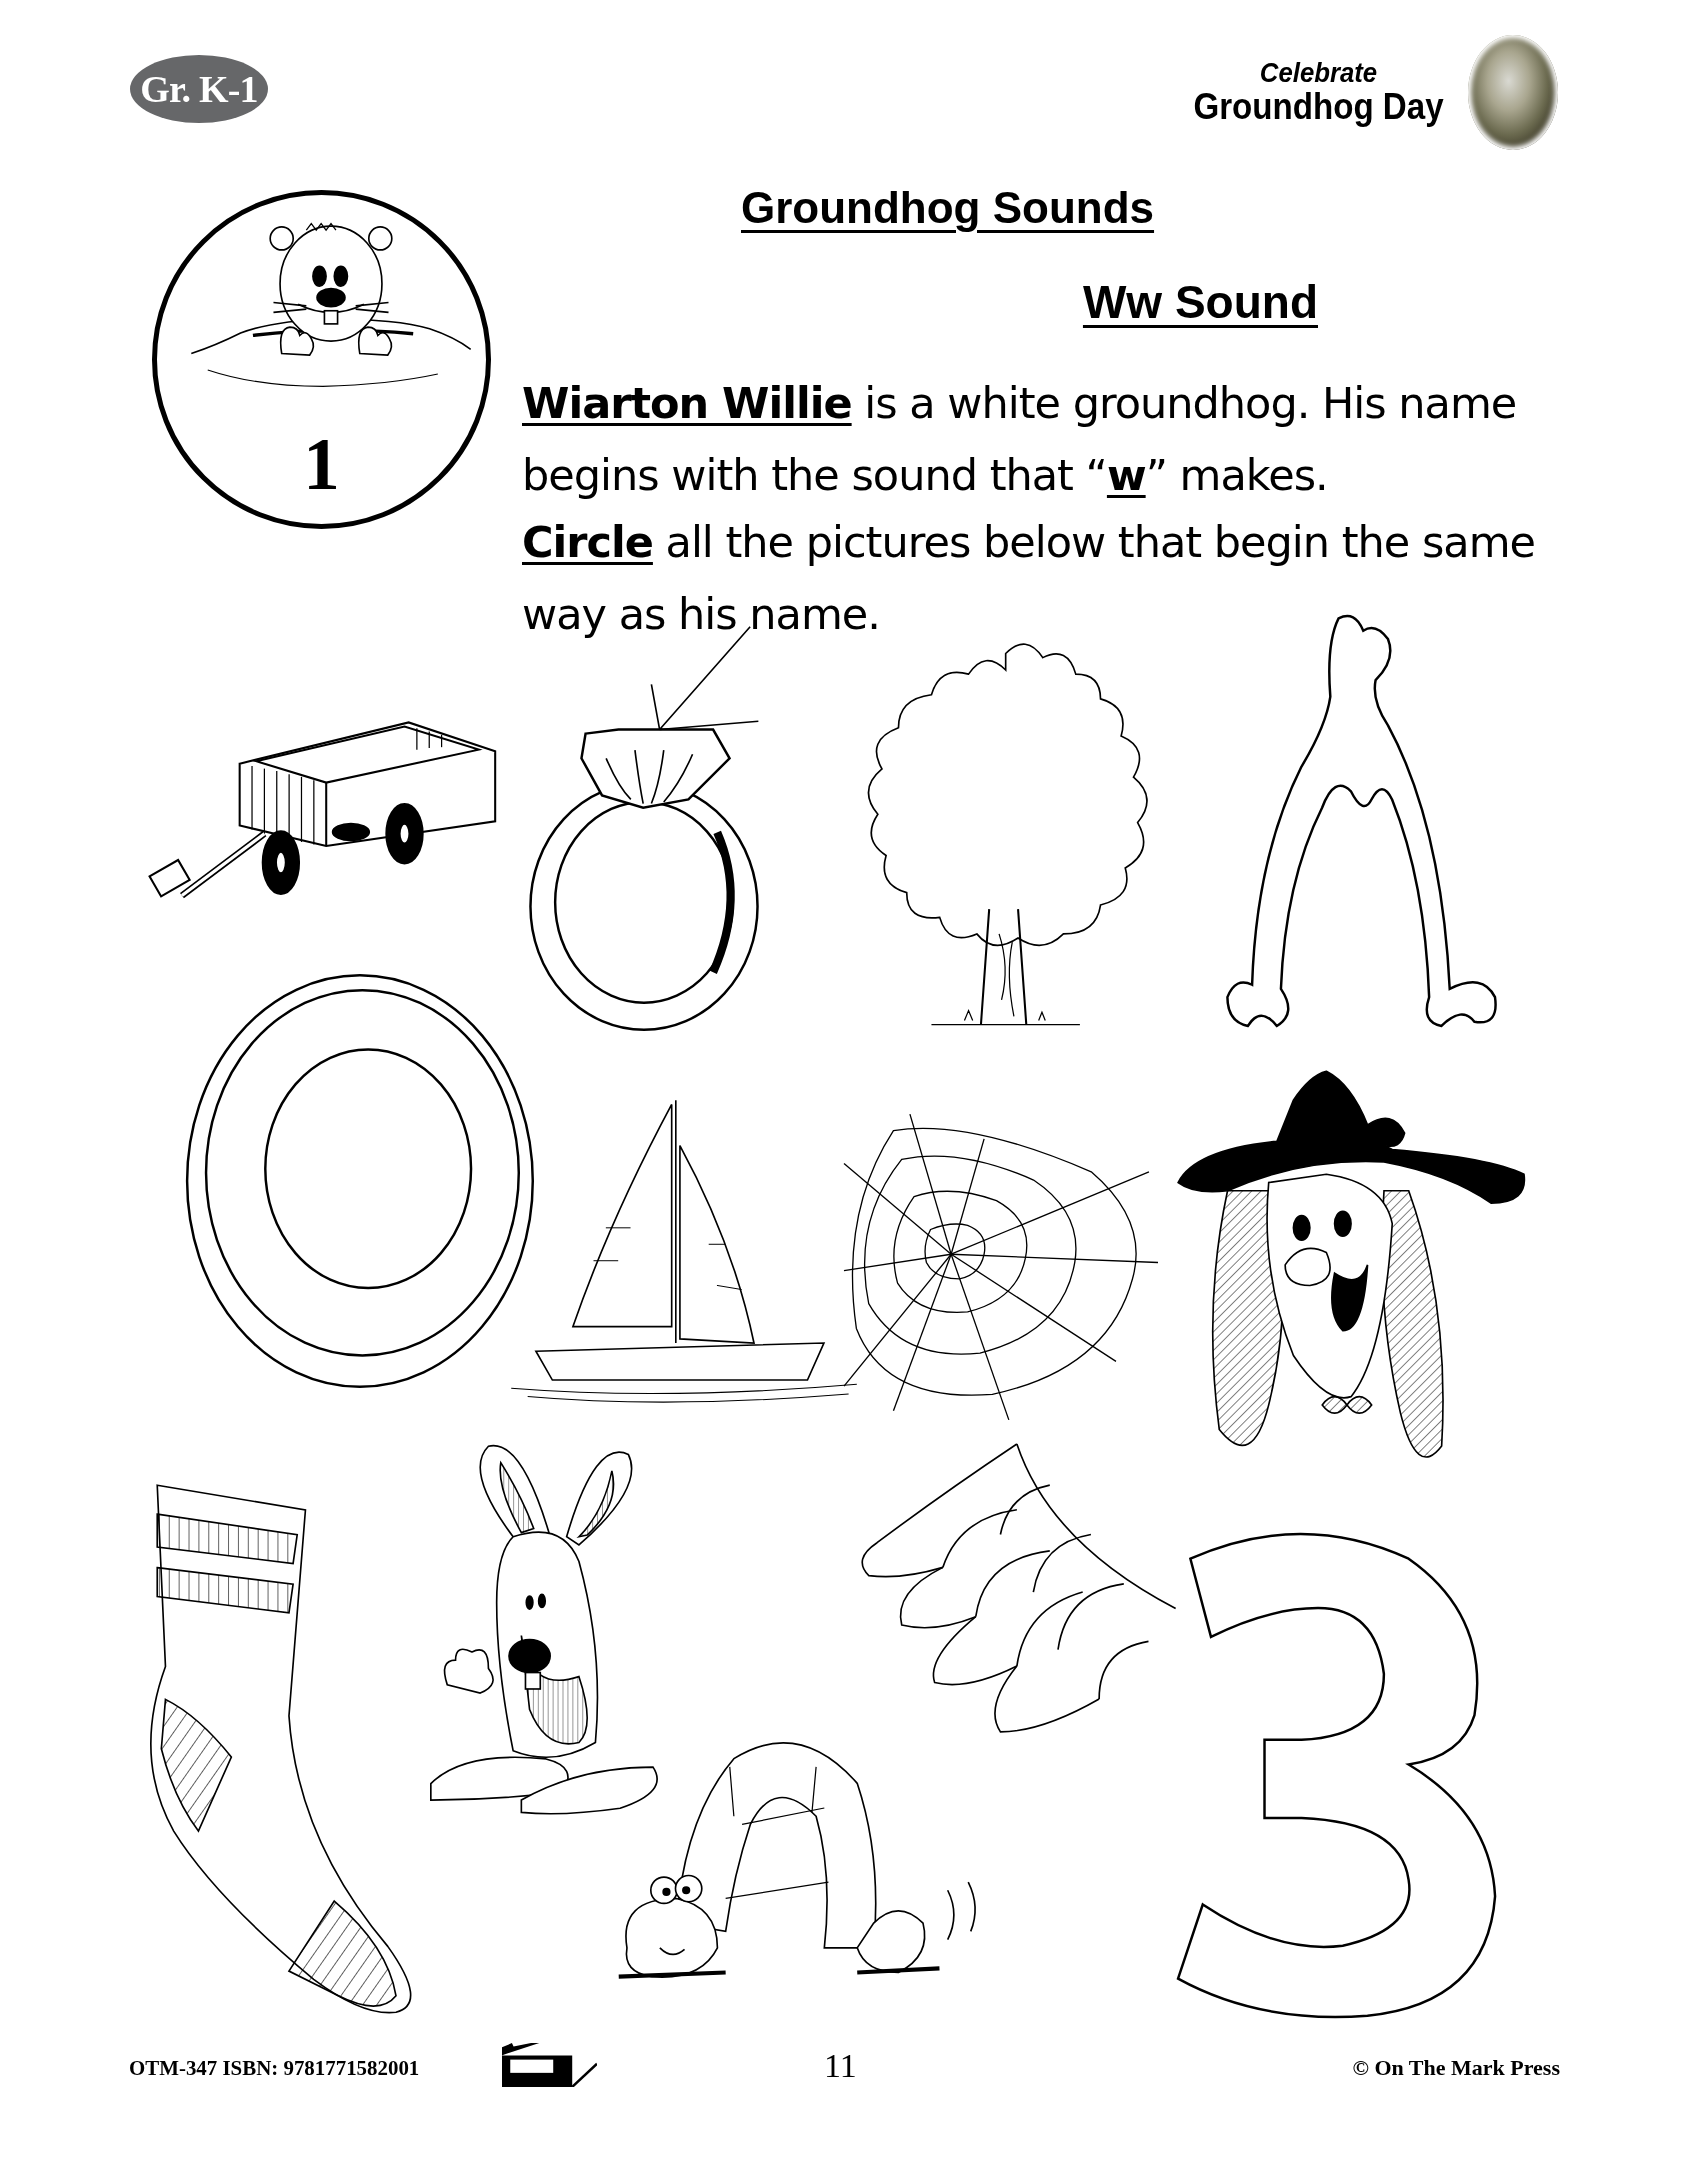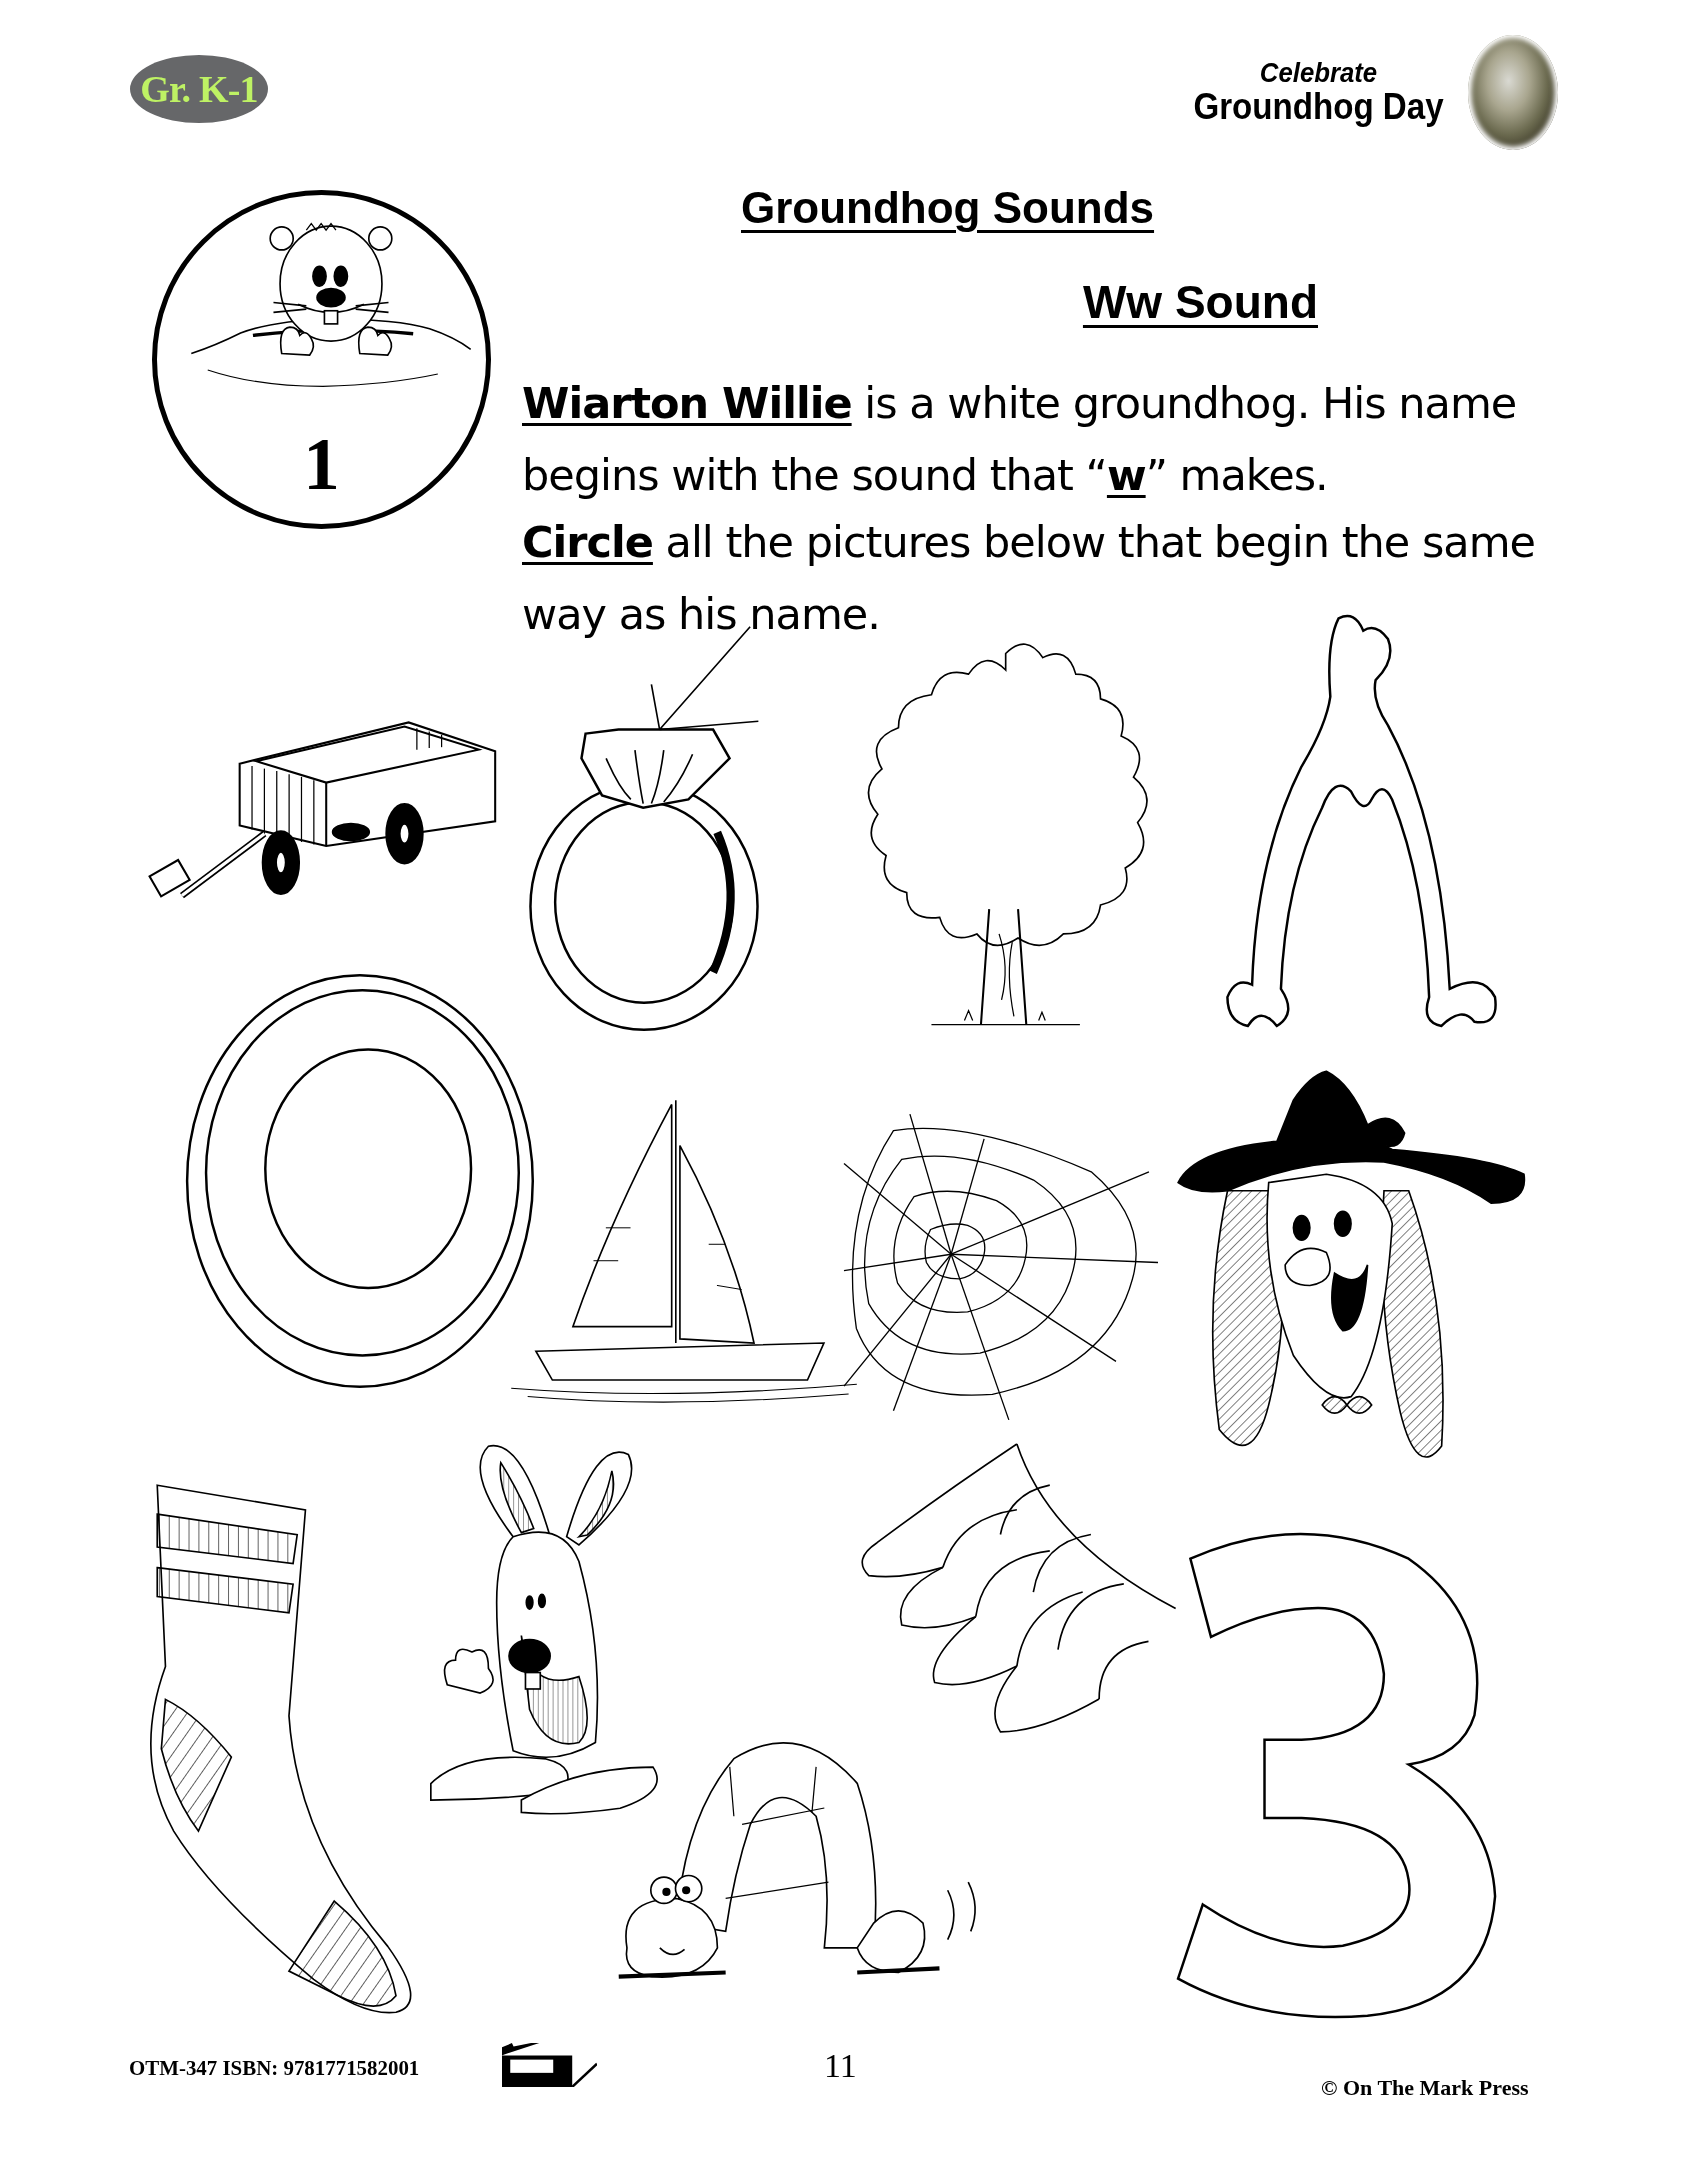--- a/index.html
+++ b/index.html
@@ -1,18 +1,18 @@
 <!DOCTYPE html>
 <html style="font-size:13px"><head>
 <meta charset="utf-8">
 <style>
   html, body { margin: 0; padding: 0; background: #ffffff; }
   body { width: 1687px; height: 2183px; position: relative; overflow: hidden; font-family: "DejaVu Sans", sans-serif; color: #000; }
   .abs { position: absolute; }
-  .grade-badge { left: 130px; top: 55px; width: 138px; height: 68px; border-radius: 50%; background: #666769; color: #bef264;
+  .grade-badge { left: 130px; top: 55px; width: 138px; height: 68px; border-radius: 50%; background: #666769; color: #ffffff;
     font-family: "Liberation Serif", serif; font-weight: bold; font-size: 38px; display: flex; align-items: center; justify-content: center; letter-spacing: -0.8px; }
   .series-title { left: 1170px; top: 59px; width: 297px; text-align: center; font-family: Liberation Sans, sans-serif; font-weight: bold; line-height: 1; }
   .series-title .small { font-style: italic; font-size: 28px; display: block; transform: scaleX(0.92); }
   .series-title .big { font-size: 36px; display: block; margin-top: 1.6px; transform: scaleX(0.92); }
   .photo { left: 1468px; top: 35px; width: 90px; height: 115px; border-radius: 50%;
     background: radial-gradient(ellipse at 45% 40%, #d9d9d2 0%, #a9a68f 30%, #6b6a4f 55%, #2f2c1e 80%, #f4f2ec 100%);
     box-shadow: 0 0 5px 3.3px #fff inset; }
   .lesson-badge { left: 152px; top: 190px; width: 339px; height: 339px; border: 5px solid #000; border-radius: 50%; box-sizing: border-box; }
   .lesson-number { left: 272px; top: 428px; width: 99px; text-align: center; font-family: "Liberation Serif", serif; font-weight: bold; font-size: 73px; line-height: 1; }
   .heading { font-family: "Liberation Sans", sans-serif; font-weight: bold; text-decoration: underline; text-decoration-thickness: 3.3px; text-underline-offset: 6.6px; white-space: nowrap; }
@@ -20,21 +20,21 @@
   .h2 { left: 741px; top: 275px; width: 577px; text-align: right; font-size: 46px; }
   .para { left: 522px; width: 1038px; font-family: "DejaVu Sans", sans-serif; font-size: 43px; line-height: 72px; letter-spacing: -1px; }
   .p1 { top: 367px; }
   .p2 { top: 506px; }
   .para b { text-decoration: underline; text-decoration-thickness: 3.3px; text-underline-offset: 5px; }
   .pic { position: absolute; }
   .pic svg { width: 100%; height: 100%; overflow: visible; }
   .footer { font-family: "Liberation Serif", serif; font-weight: bold; font-size: 22px; }
   .f-left { left: 129px; top: 2055px; transform: scaleX(0.95); transform-origin: left; }
   .f-page { left: 824px; top: 2047px; font-weight: normal; font-size: 34px; }
-  .f-right { left: 1321px; top: 2055px; width: 239px; text-align: left; margin-top: 20px; }
+  .f-right { left: 1321px; top: 2055px; width: 239px; text-align: right; }
   .copier { left: 502px; top: 2043px; width: 95px; height: 44px; }
 </style>
 </head>
 <body>
 
 <div class="abs grade-badge">Gr. K-1</div>
 
 <div class="abs series-title">
   <span class="small">Celebrate</span>
   <span class="big">Groundhog Day</span>

